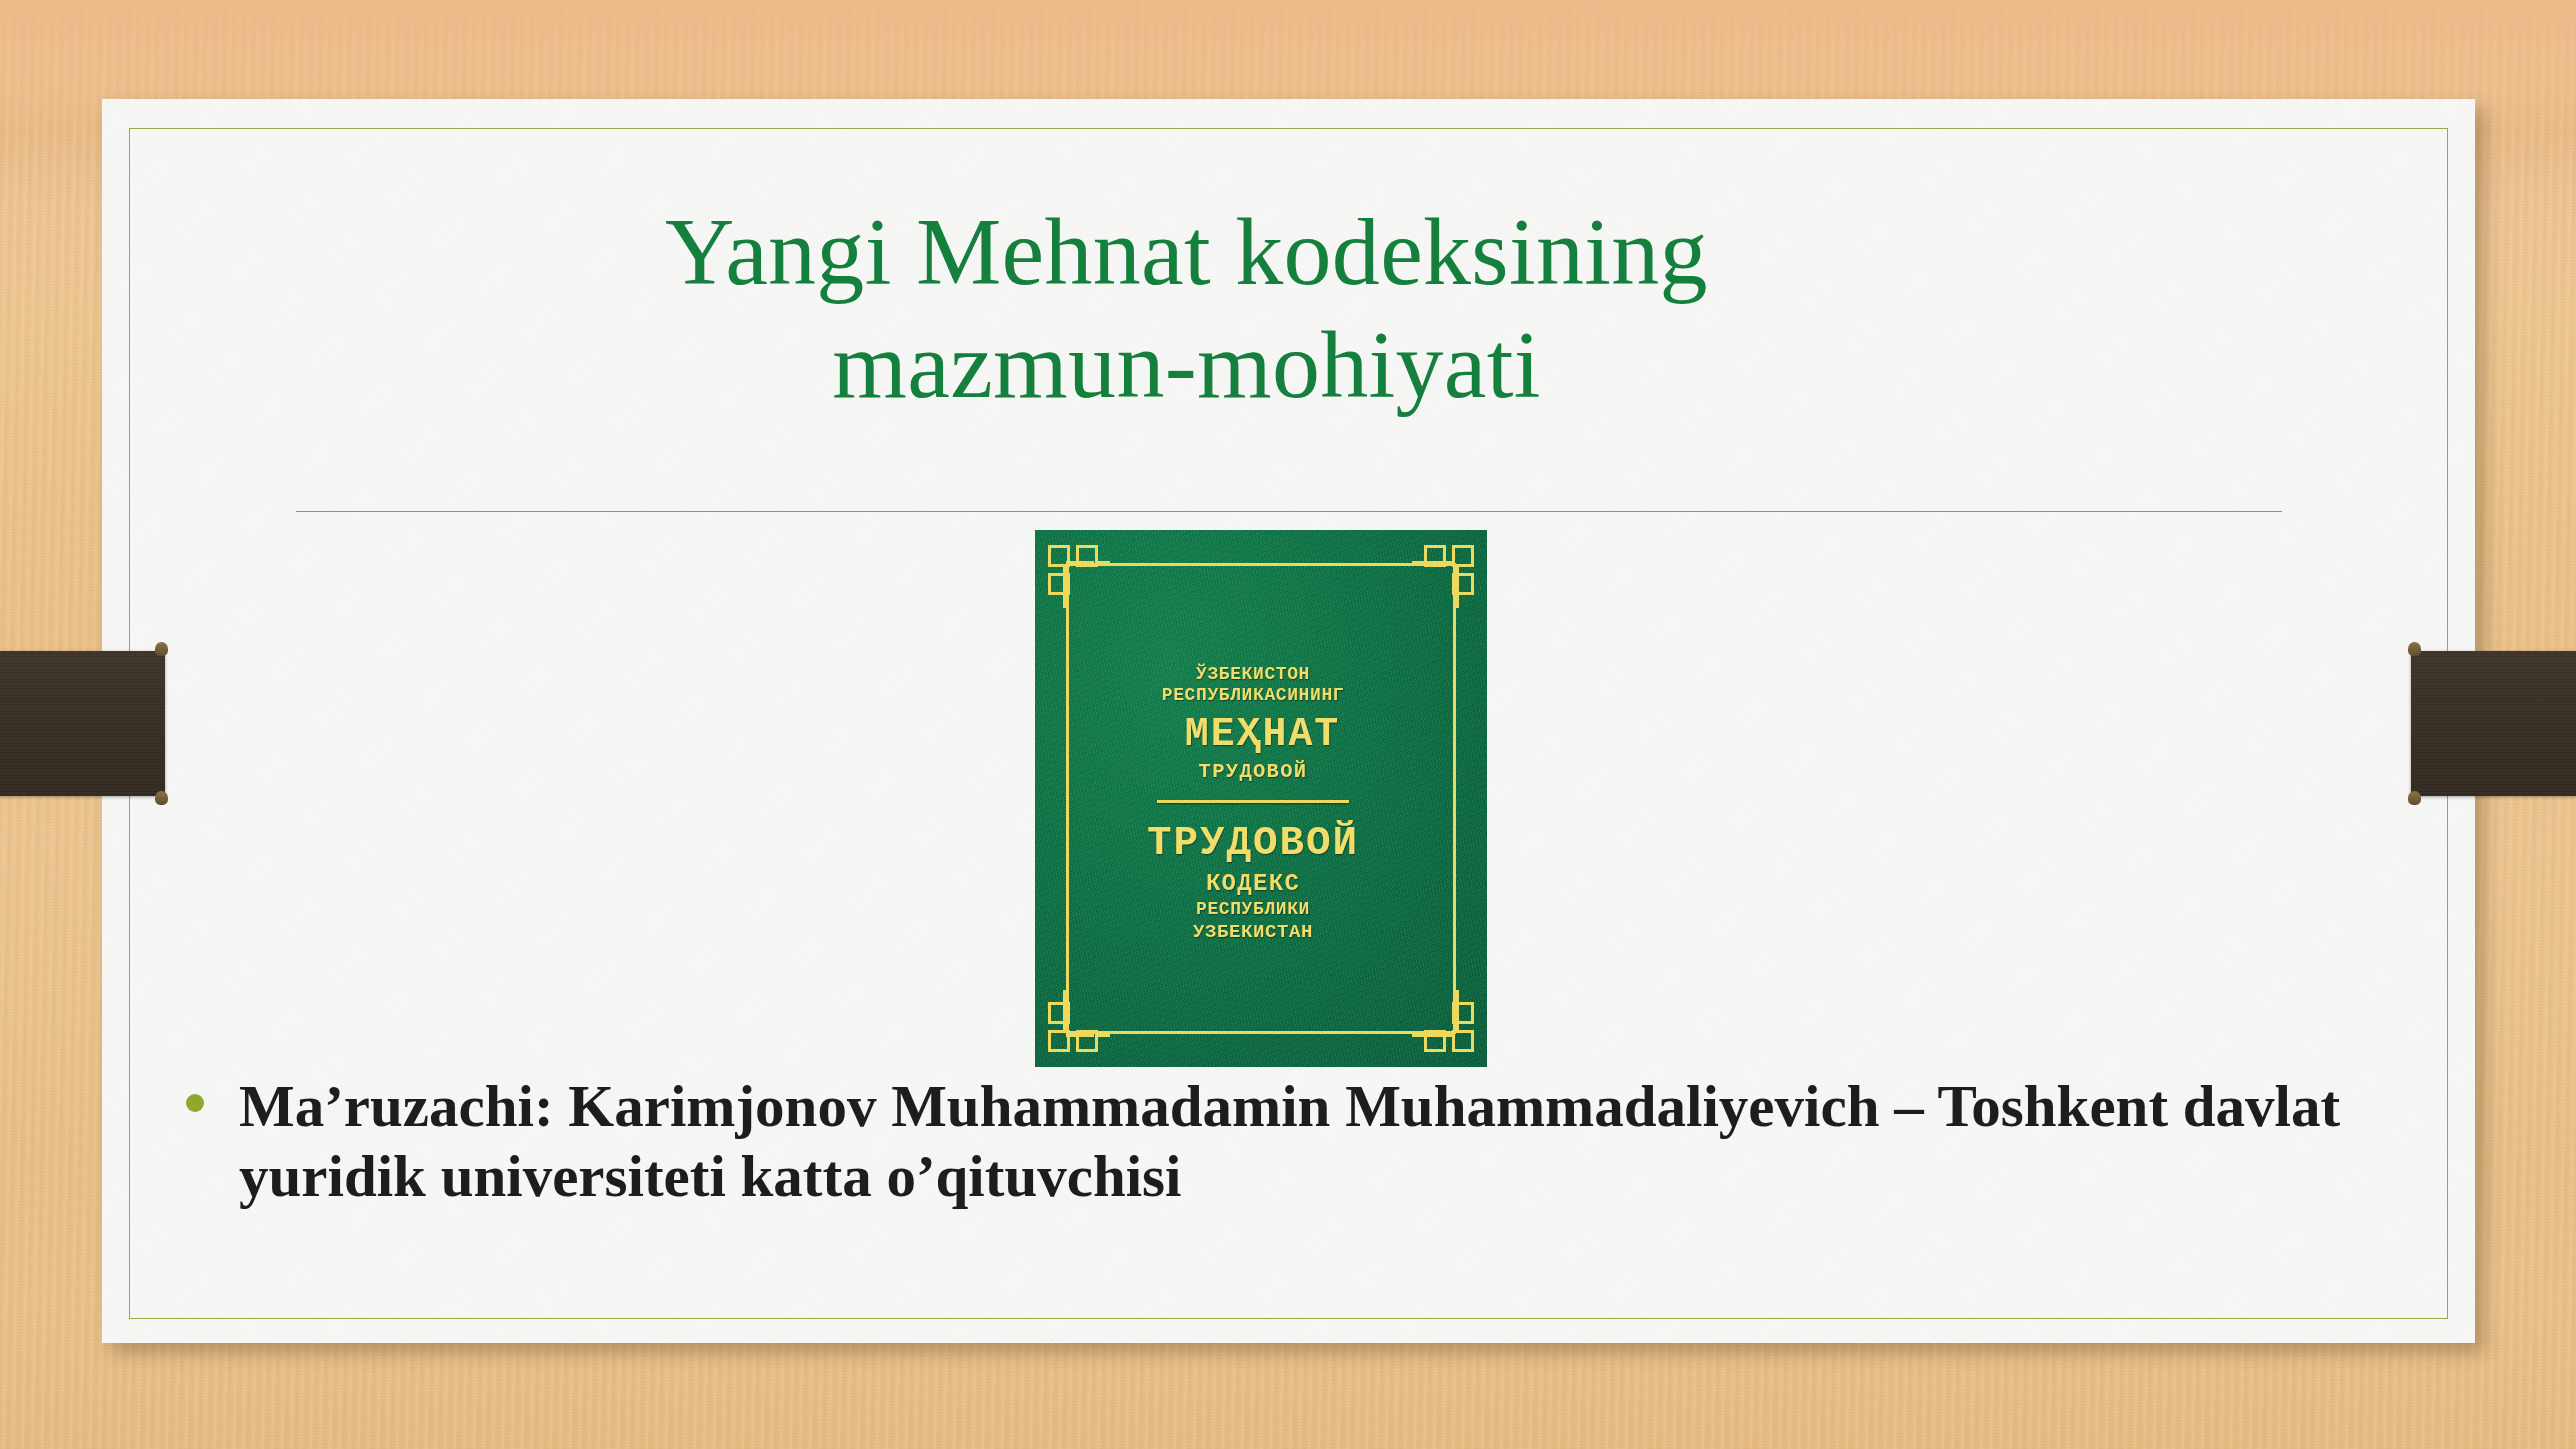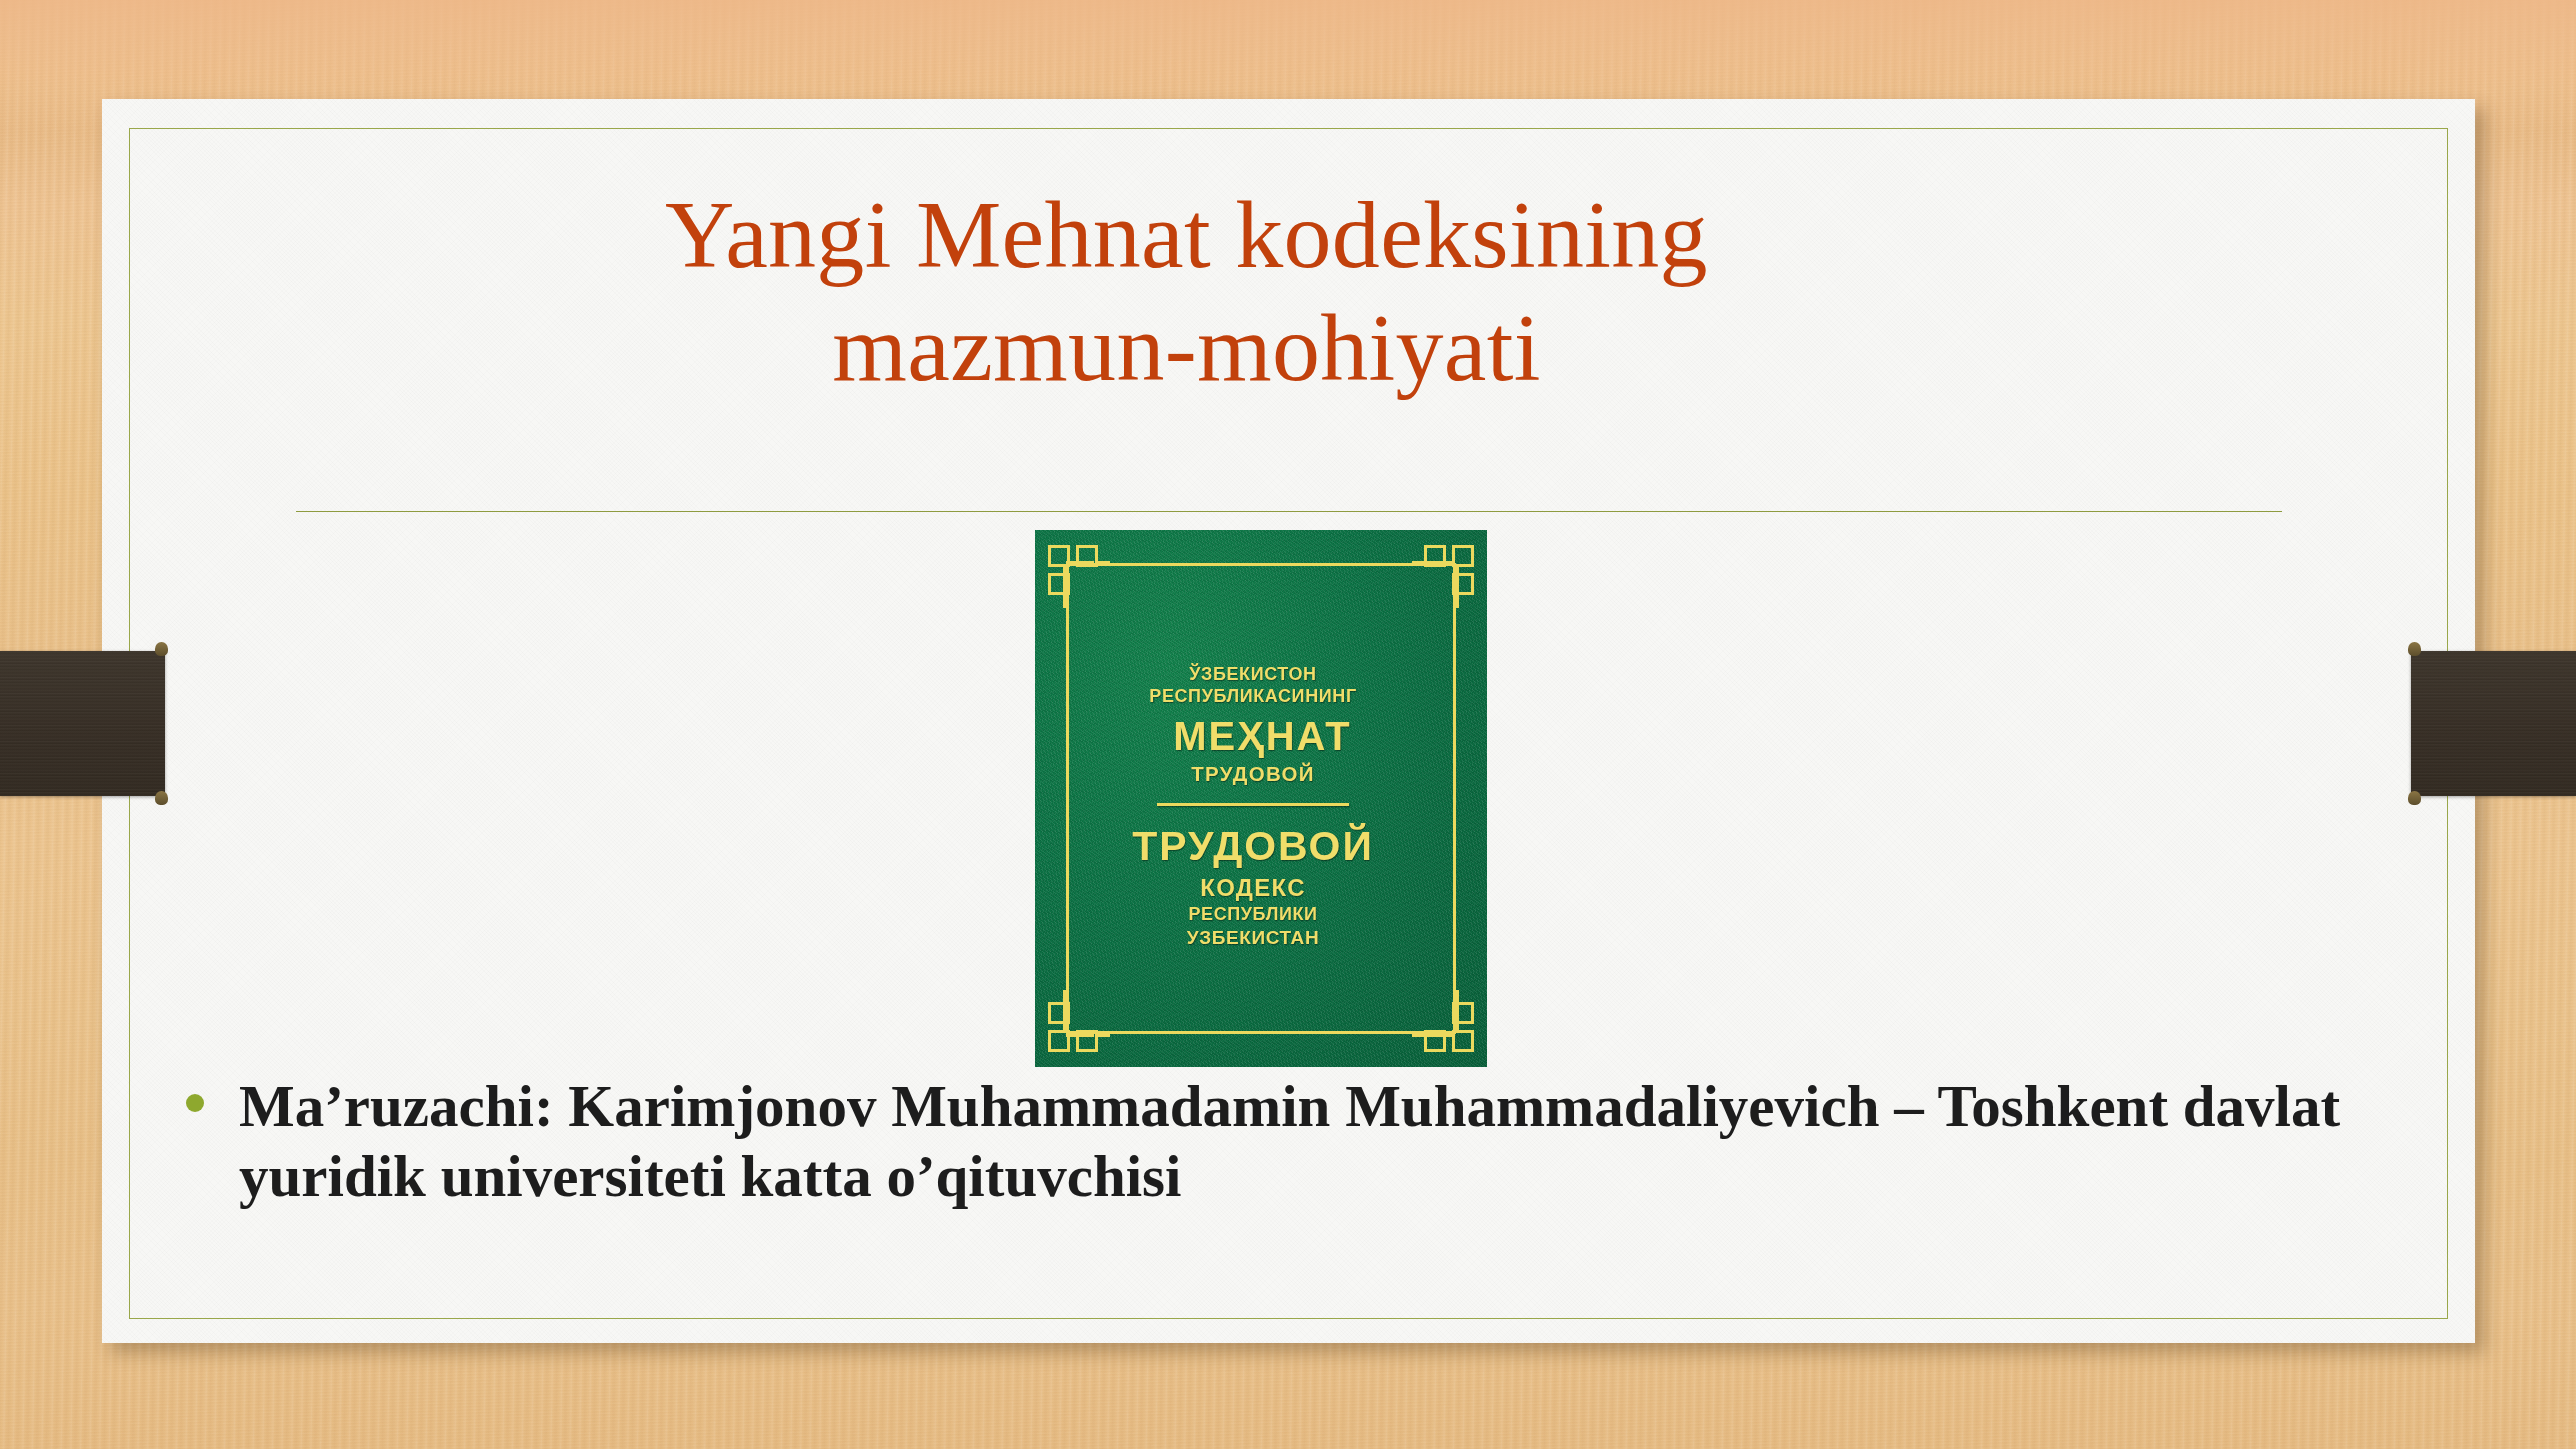--- a/index.html
+++ b/index.html
@@ -122,24 +122,24 @@
   }
   .ribbon-left .tip-top    { right: -2.6px;  top: -9px; }
   .ribbon-left .tip-bottom { right: -2.6px;  bottom: -9px; }
   .ribbon-right .tip-top    { left: -2.6px;  top: -9px; }
   .ribbon-right .tip-bottom { left: -2.6px;  bottom: -9px; }
 
   
   .title {
     position: absolute;
     left: 192px;
-    top: 178px;
+    top: 195px;
     width: 1989px;
     text-align: center;
-    color: #c2410c;
+    color: #15803d;
     font-size: 96px;
     line-height: 1.18;
     font-weight: 400;
     letter-spacing: 0.3px;
     white-space: pre-line;
   }
 
   .title-rule {
     position: absolute;
     left: 296px;
@@ -212,21 +212,21 @@
   .knot-tr { right: 12.8px; top: 15.4px;  transform: scaleX(-1); }
   .knot-bl { left: 12.8px;  bottom: 15.4px; transform: scaleY(-1); }
   .knot-br { right: 12.8px; bottom: 15.4px; transform: scale(-1,-1); }
 
   .book-text {
     position: absolute;
     left: 0; right: 16px;
     top: 134px;
     text-align: center;
     color: #f0dd6a;
-    font-family: Liberation Sans, sans-serif;
+    font-family: Liberation Mono, monospace;
     font-weight: 700;
     text-shadow: 0.6px 1.3px 1.3px rgba(0,0,0,0.45);
   }
   .bt-l1 { font-size: 18px; letter-spacing: 0.6px; }
   .bt-l2 { font-size: 18px; letter-spacing: 0.6px; margin-top: 1.3px; }
   .bt-big1 { font-size: 40px; letter-spacing: 1.9px; margin-top: 6.4px; padding-left: 19px; }
   .bt-l3 { font-size: 20.5px; letter-spacing: 1.3px; margin-top: 3.8px; }
   .bt-divider {
     width: 192px; height: 3.2px; background: #ecd95e;
     margin: 16.6px auto 16.6px auto;

